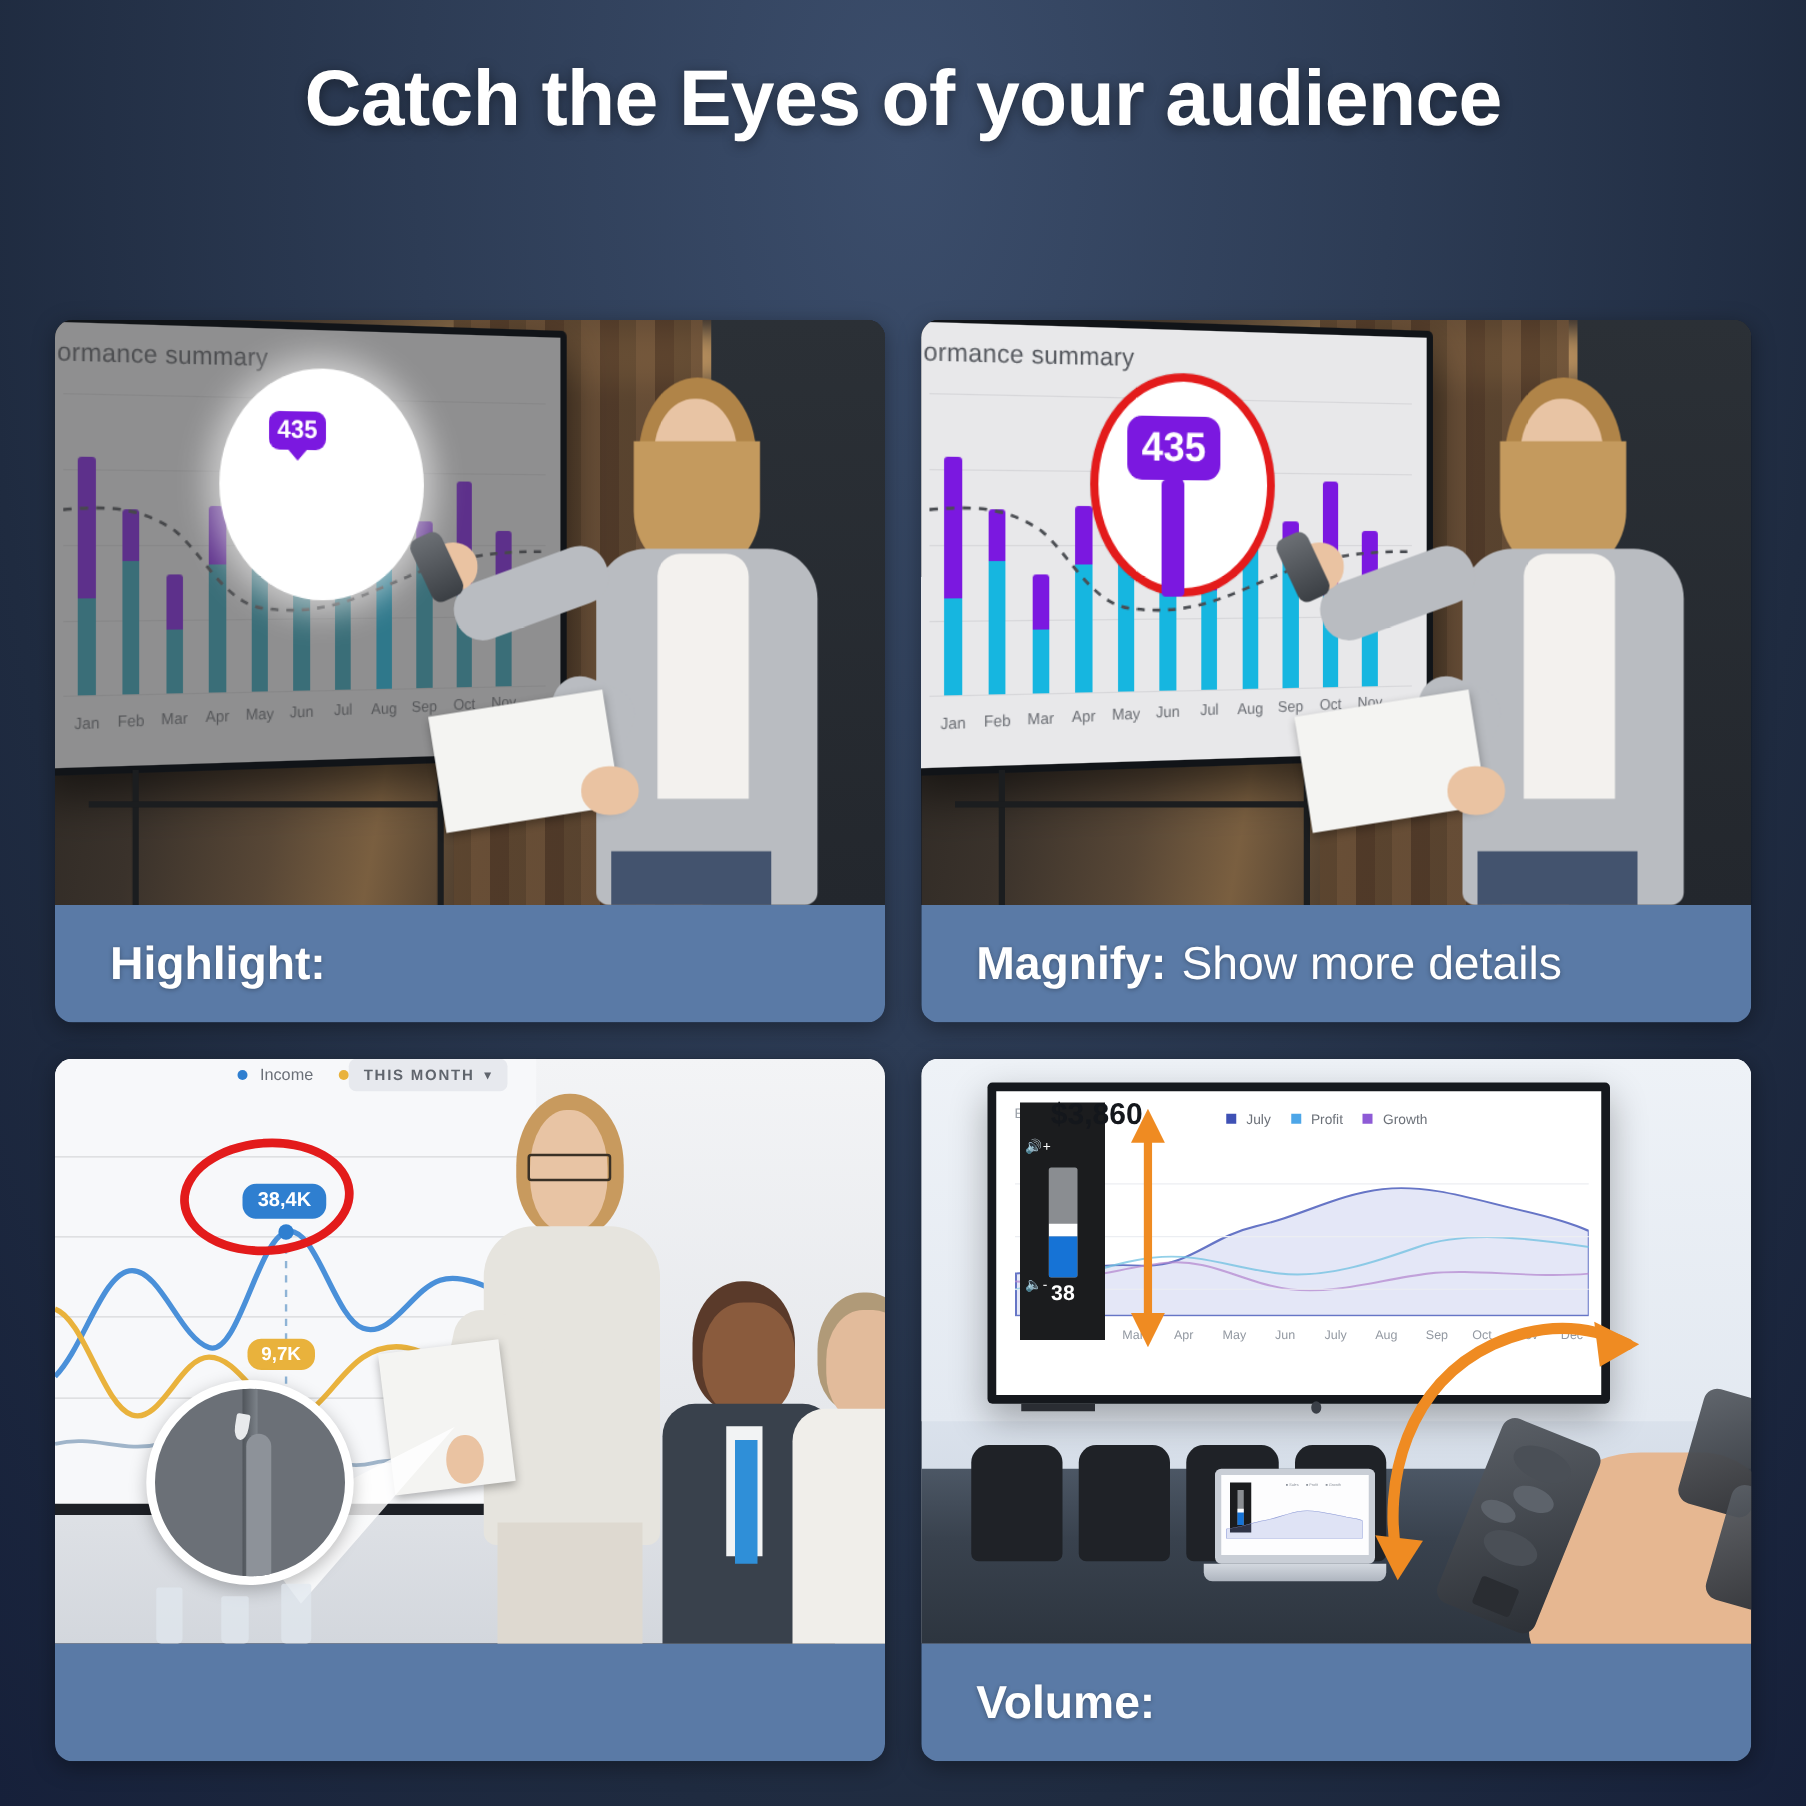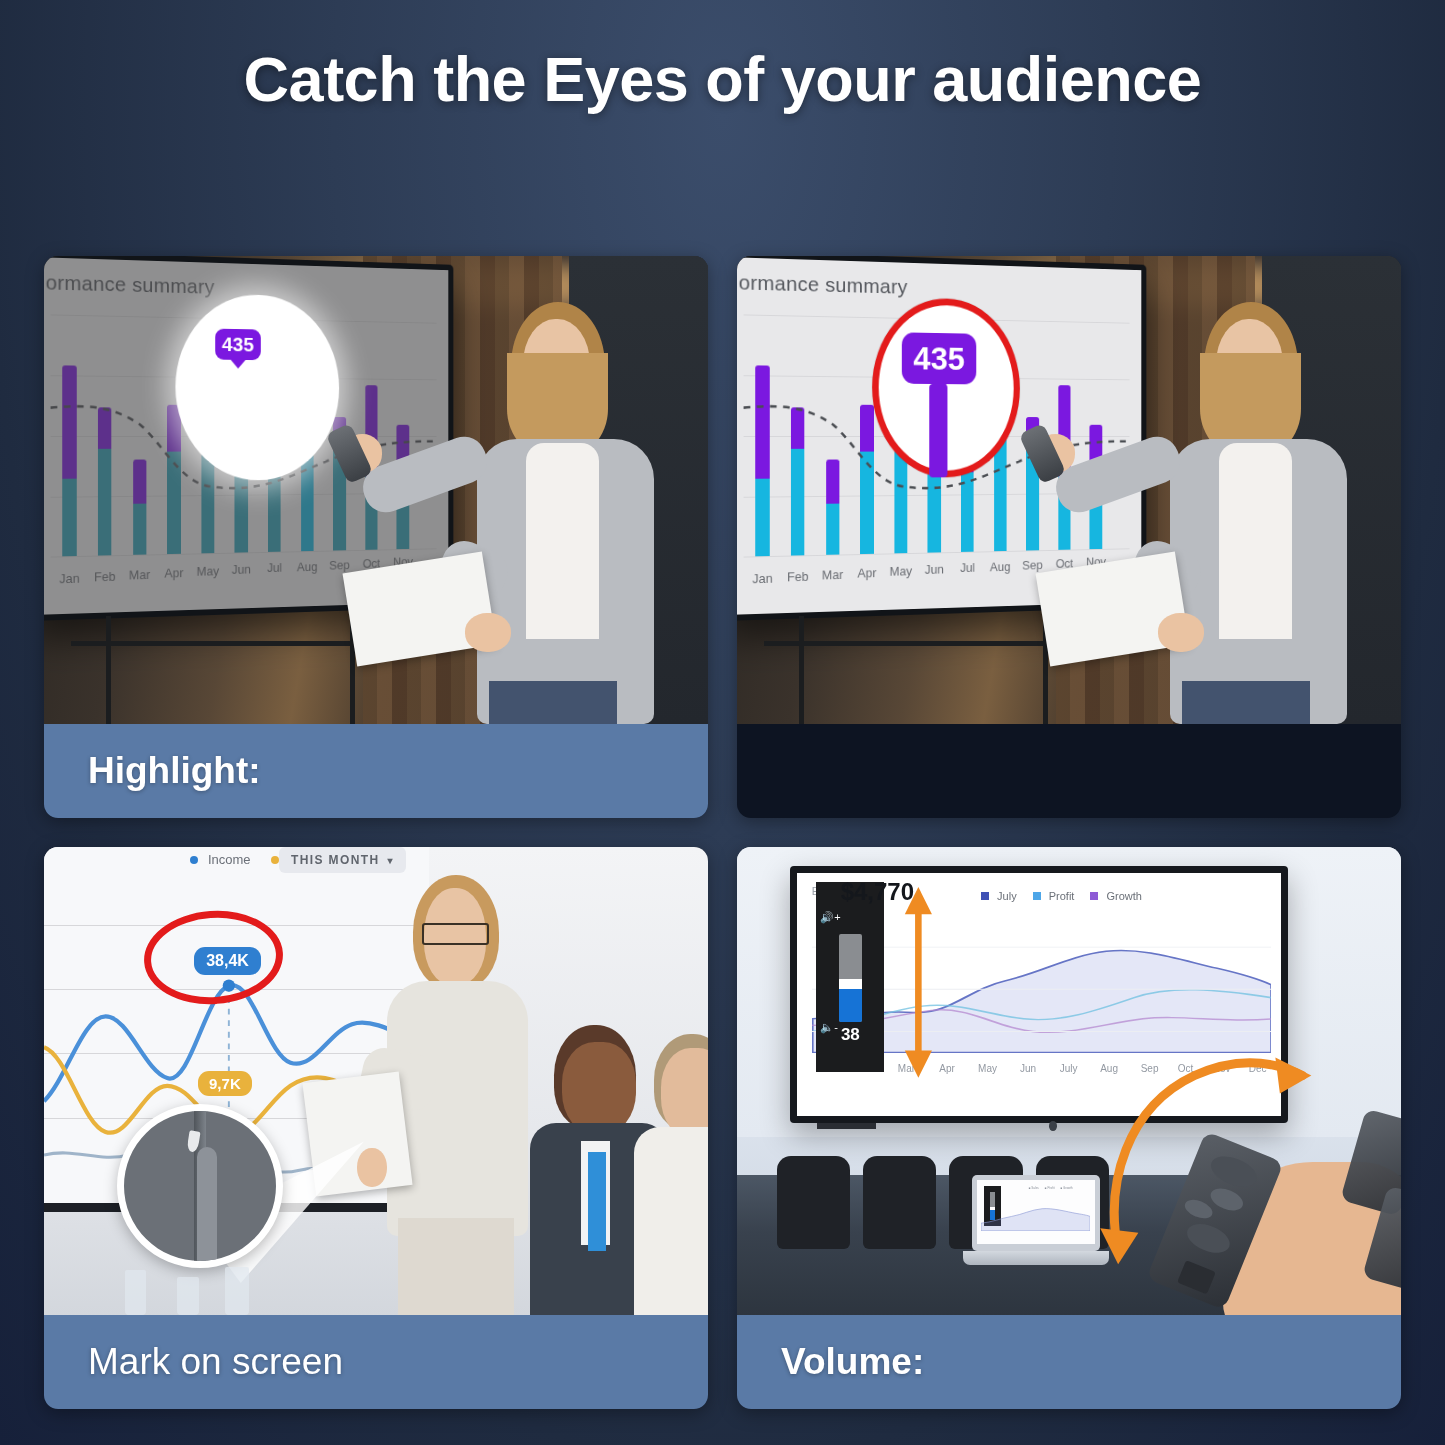--- a/index.html
+++ b/index.html
@@ -444,20 +444,24 @@
         <div class="p-arm" style="left:-18%;top:36%;width:42%;height:11%;transform:rotate(-20deg);"></div>
         <div class="p-hand" style="left:-24%;top:32%;width:13%;height:9%;"></div>
         <div class="remote" style="left:-26%;top:30%;width:9%;height:13%;transform:rotate(-25deg);"></div>
         <div class="p-arm" style="left:8%;top:58%;width:22%;height:12%;transform:rotate(22deg);"></div>
         <div class="p-paper" style="left:-22%;top:62%;width:46%;height:22%;transform:rotate(-9deg);"></div>
         <div class="p-hand" style="left:16%;top:74%;width:15%;height:9%;"></div>
         <div class="p-jeans" style="left:24%;top:90%;width:42%;height:10%;"></div>
       </div>
     </div>
 
+    <div class="caption">
+      <b>Magnify:</b>
+      <span class="rest">Show more details</span>
+    </div>
   </div>
 
   <div class="card">
     <div class="photo">
       <div class="room3"></div>
 
       <div class="board3">
         <div class="gridline" style="top:22%"></div>
         <div class="gridline" style="top:40%"></div>
         <div class="gridline" style="top:58%"></div>
@@ -529,34 +533,33 @@
       </div>
 
       <div style="position:absolute;left:10%;bottom:0;width:36%;height:12%;z-index:6;">
         <div style="position:absolute;left:6%;bottom:0;width:9%;height:80%;background:rgba(225,232,238,.72);border-radius:2px 2px 4px 4px;"></div>
         <div style="position:absolute;left:28%;bottom:0;width:9%;height:68%;background:rgba(225,232,238,.72);border-radius:2px 2px 4px 4px;"></div>
         <div style="position:absolute;left:48%;bottom:0;width:10%;height:86%;background:rgba(225,232,238,.72);border-radius:2px 2px 4px 4px;"></div>
       </div>
     </div>
 
     <div class="caption">
-      <span class="rest">Mark on screen</span>
     </div>
   </div>
 
   <div class="card">
     <div class="photo">
       <div class="room4">
         <div class="wall4"></div>
       </div>
 
       <div class="tv4">
         <div class="tv4-screen">
           <div class="earn4" style="left:3%;top:5%;">Earnings</div>
-          <div class="earn4-val" style="left:9%;top:2%;">$4,770</div>
+          <div class="earn4-val" style="left:9%;top:2%;">$3,860</div>
 
           <div class="legend4" style="left:38%;top:7%;">
             <span>
               <i class="sq" style="background:#3f51b5"></i>
               <span>July</span></span>
             <span>
               <i class="sq" style="background:#4da6e8"></i>
               <span>Profit</span></span>
             <span>
               <i class="sq" style="background:#8e5bd6"></i>

